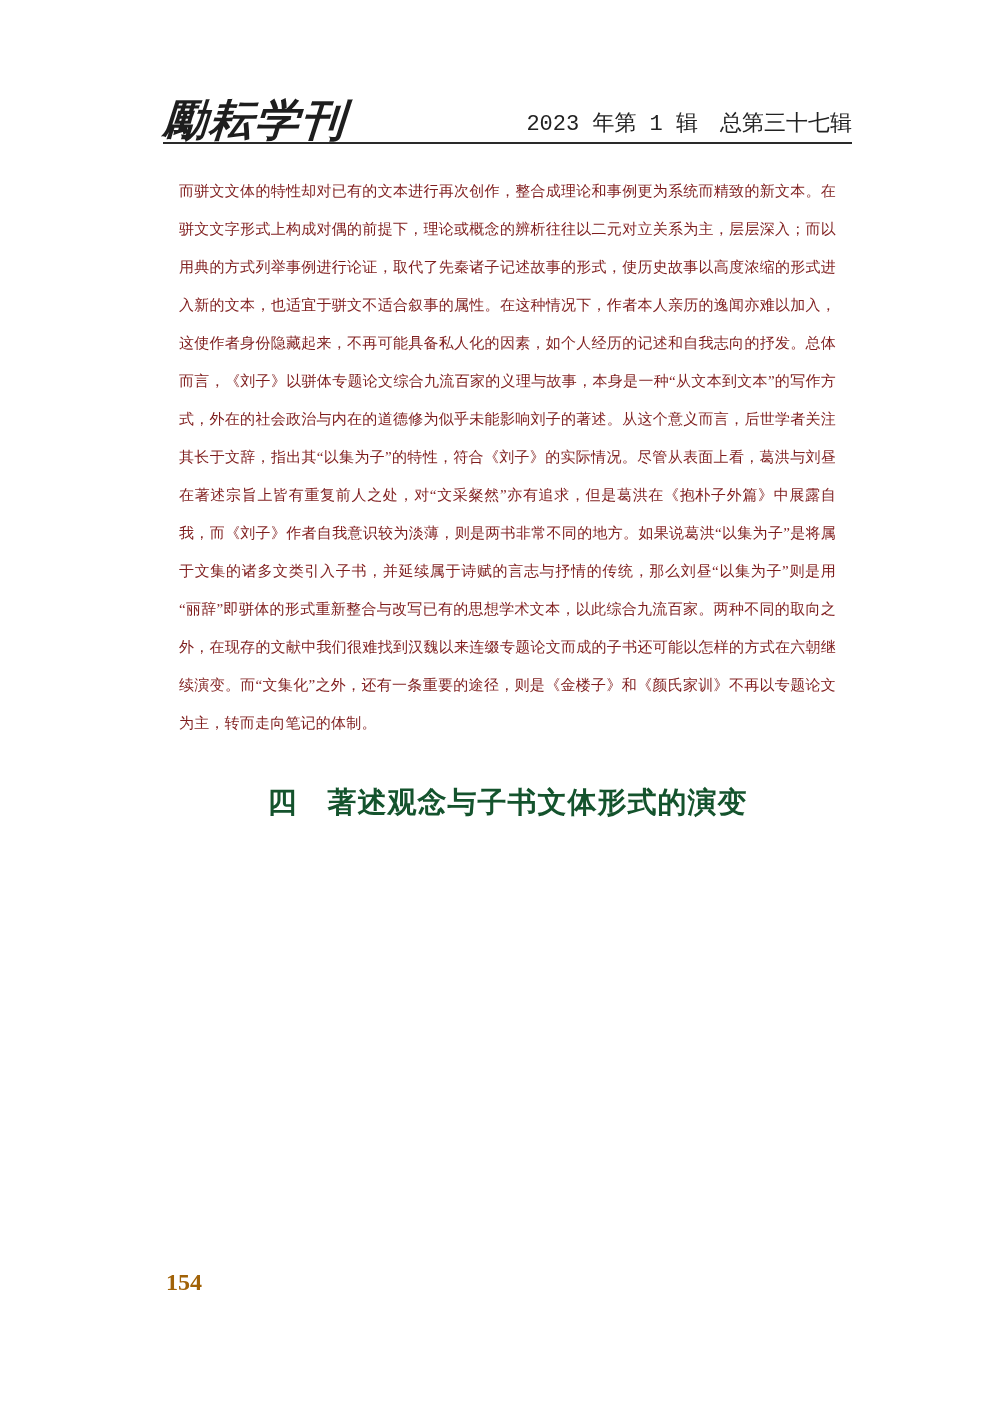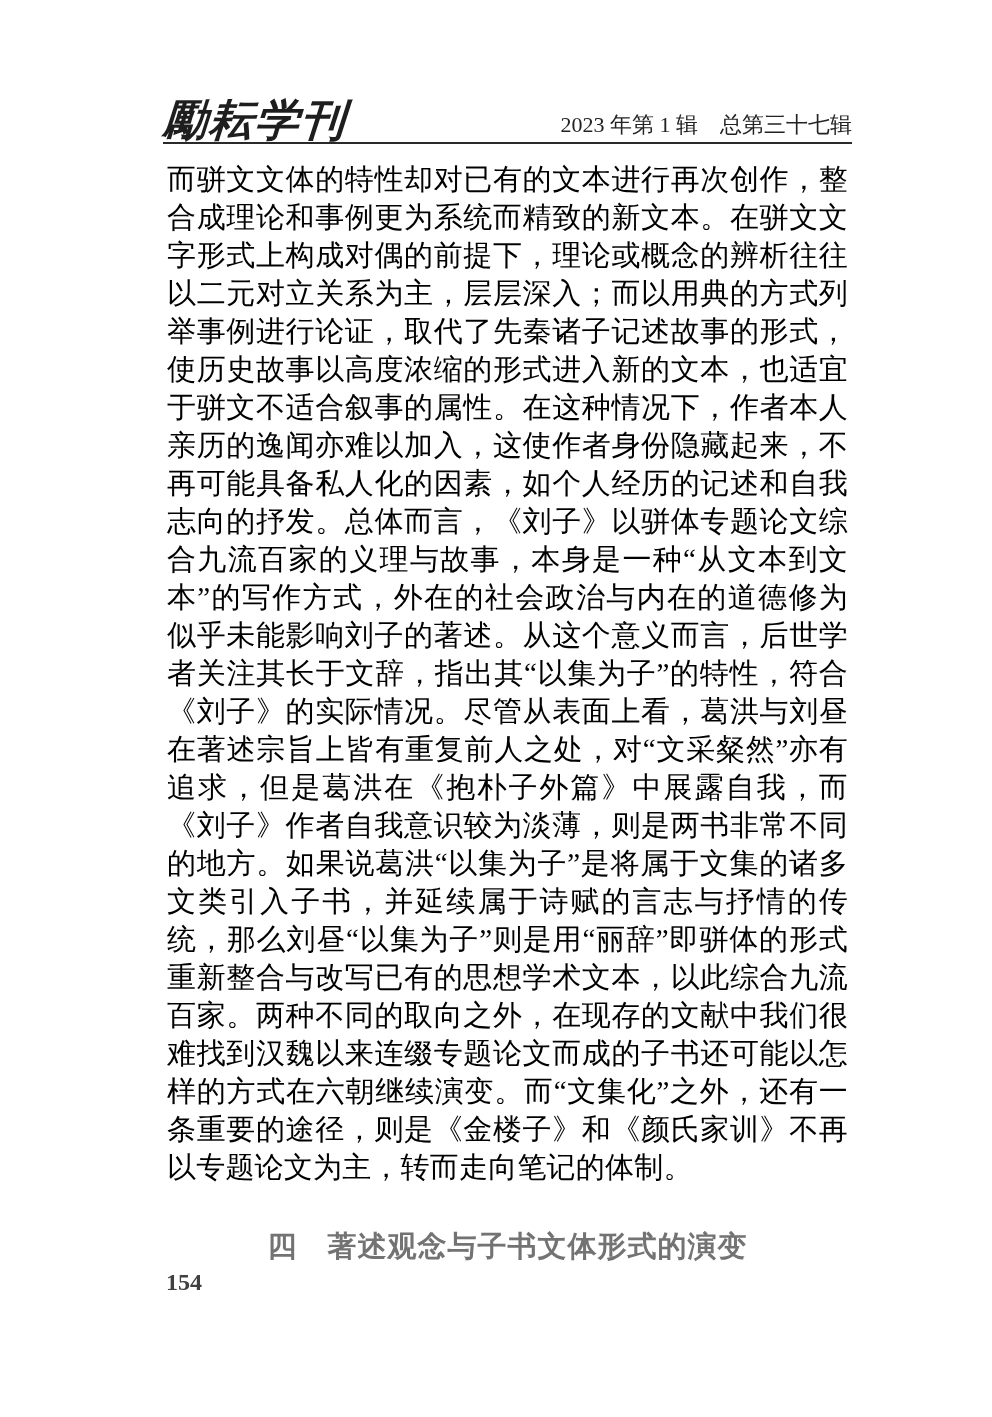--- a/index.html
+++ b/index.html
@@ -38,67 +38,68 @@
     transform: skewX(-4deg);
   }
   .issue-info {
     position: absolute;
     right: 0;
     bottom: 6px;
     font-size: 22px;
     line-height: 1;
     color: #222222;
     white-space: nowrap;
+    font-family: Liberation Mono, monospace;
   }
   .header-rule {
     position: absolute;
     left: 163px;
     top: 142px;
     width: 689px;
     height: 2px;
     background: #2a2a2a;
   }
   
   .article-body {
     position: absolute;
     left: 163px;
     top: 156px;
     width: 689px;
   }
   .body-para {
-    margin: 4px;
-    font-size: 29px;
+    margin: 16px;
+    font-size: 15px;
     line-height: 38px;
     text-align: justify;
     text-justify: inter-ideograph;
     letter-spacing: 0.2px;
-    color: #000000;
+    color: #7f1d1d;
   }
   .body-para.indent {
     text-indent: 2em;
   }
   .section-heading {
     margin: 40px 0 42px 0;
     text-align: center;
     font-family: "Liberation Sans", "DejaVu Sans", sans-serif;
     font-weight: bold;
     font-size: 29px;
     line-height: 40px;
     letter-spacing: 1px;
-    color: #737373;
+    color: #14532d;
   }
   
   .page-number {
     position: absolute;
     left: 166px;
     top: 1268px;
     font-weight: bold;
     font-size: 24px;
     line-height: 1.2;
-    color: #404040;
+    color: #a16207;
   }
 </style>
 </head>
 <body>
 
 <div class="page">
 
   <header class="page-header">
     <div class="journal-logo">勵耘学刊</div>
     <div class="issue-info">2023 年第 1 辑　总第三十七辑</div>

